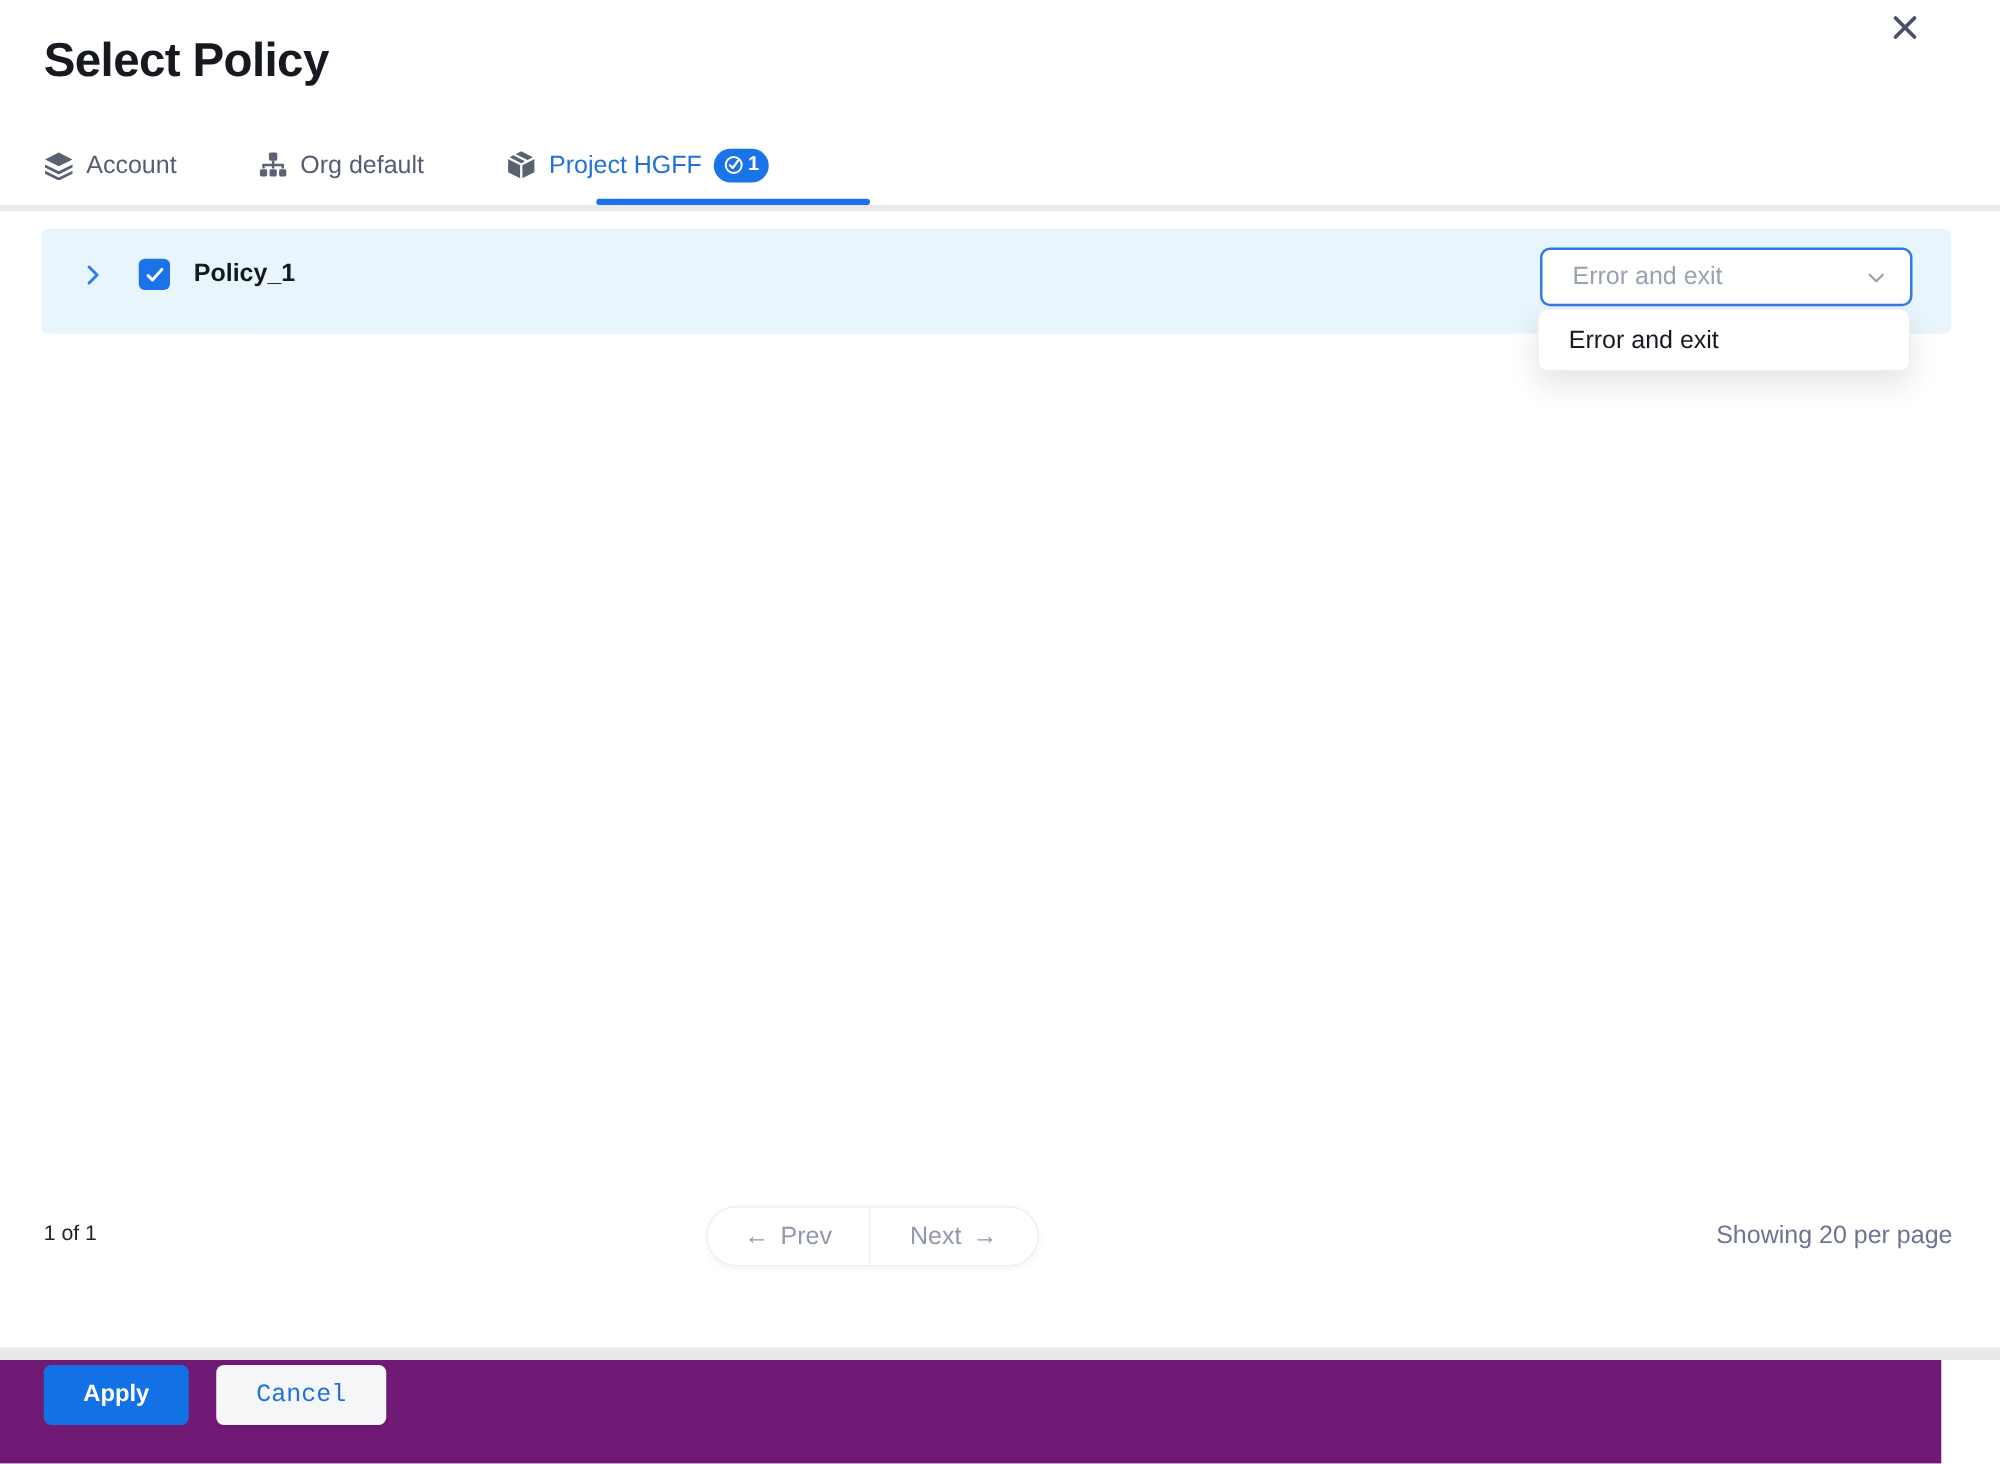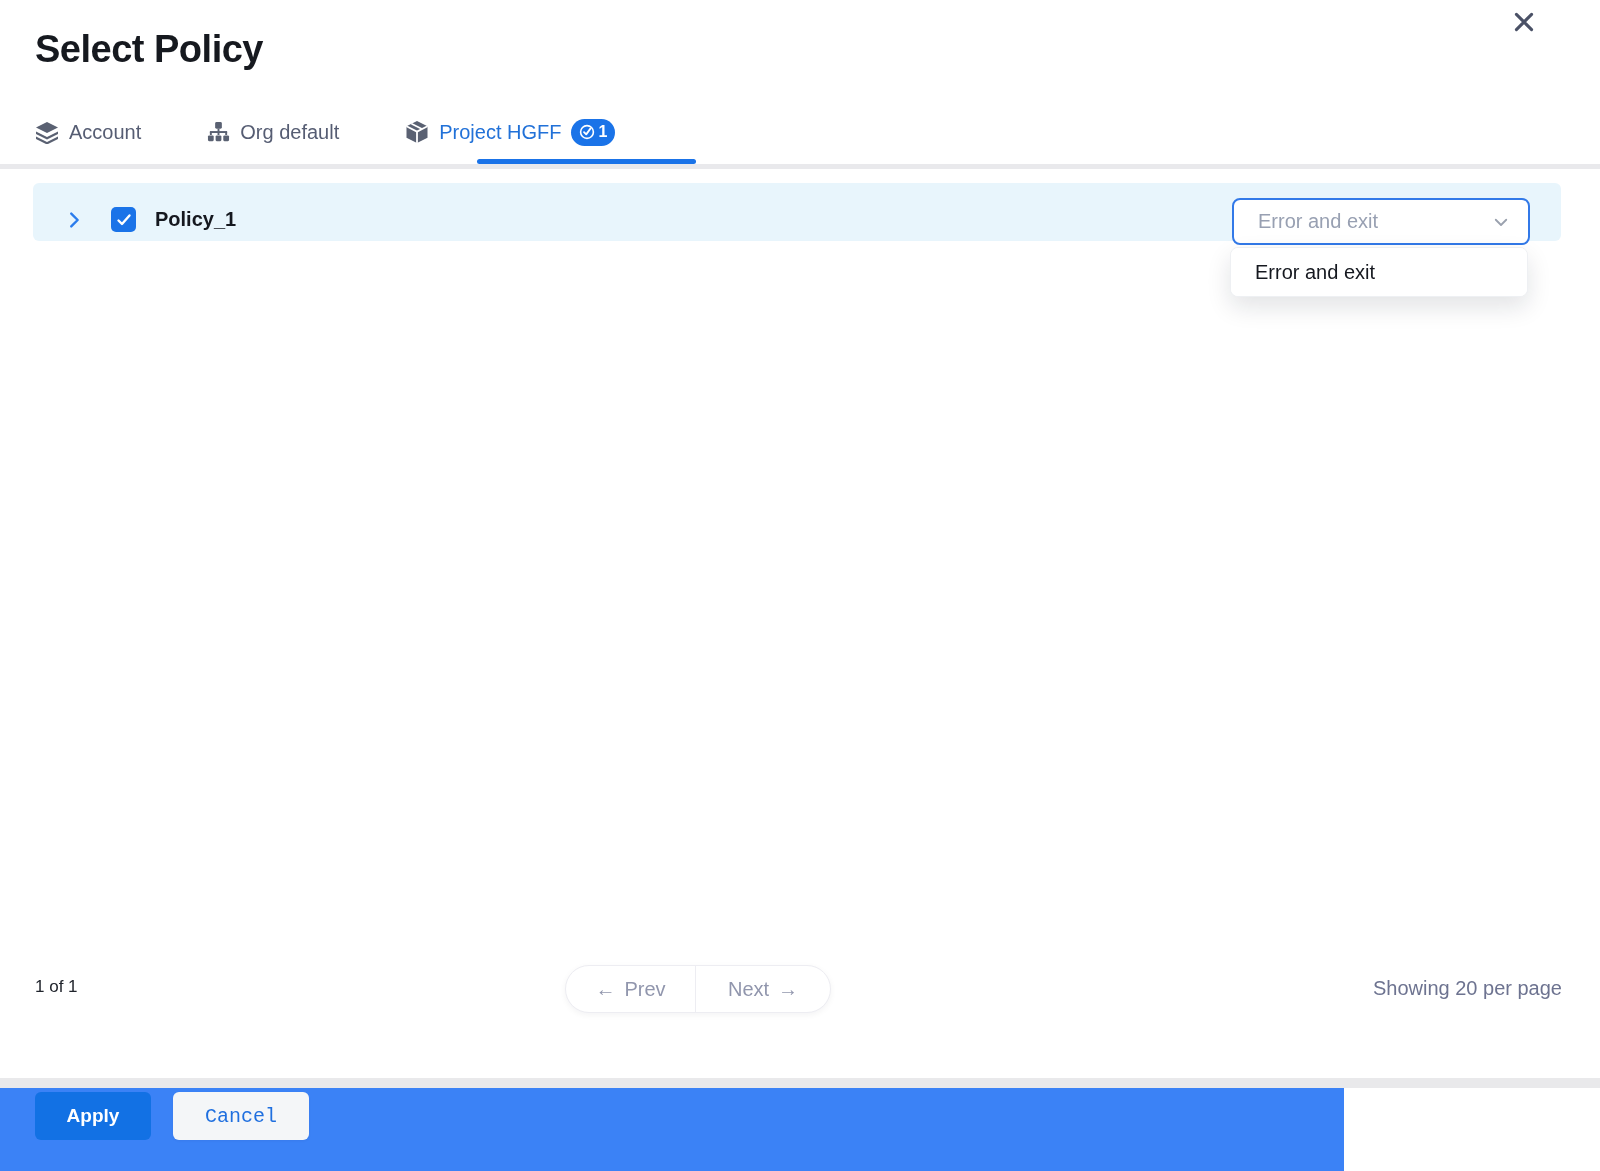--- a/index.html
+++ b/index.html
@@ -13,21 +13,21 @@
 
   .tabs { position:absolute; left:35px; top:110px; display:flex; gap:66px; }
   .tab { display:flex; align-items:center; gap:10px; height:44px; cursor:pointer; }
   .tab .tab-label { font-size:20px; font-weight:500; color:#565d73; }
   .tab.active .tab-label { color:#2171d8; }
   .tab-underline { position:absolute; left:477px; top:159px; width:219px; height:5px; background:#1a73e8; border-radius:3px; z-index:2; }
   .tabs-divider { position:absolute; left:0; top:164px; width:1600px; height:5px; background:#e9e9ec; }
 
   .badge { display:inline-flex; align-items:center; justify-content:center; gap:3px; min-width:38px; height:27px; padding:0 8px; border-radius:14px; background:#1a73e8; color:#fff; font-size:16px; font-weight:600; }
 
-  .policy-row { position:absolute; left:33px; top:183px; width:1528px; height:58px; background:#e8f5fc; border-radius:6px; }
+  .policy-row { position:absolute; left:33px; top:183px; width:1528px; height:84px; background:#e8f5fc; border-radius:6px; }
   .row-chevron { position:absolute; left:28px; top:0; height:73px; width:26px; display:flex; align-items:center; justify-content:center; background:none; border:none; cursor:pointer; }
   .checkbox { position:absolute; left:78px; top:24px; width:25px; height:25px; background:#1a73e8; border-radius:5px; display:flex; align-items:center; justify-content:center; cursor:pointer; }
   .policy-name { position:absolute; left:122px; top:0; height:73px; display:flex; align-items:center; font-size:20px; font-weight:700; color:#15181f; }
 
   .select { position:absolute; right:31px; top:15px; width:298px; height:47px; background:#fff; border:2px solid #3279e8; border-radius:8px; display:flex; align-items:center; padding:0 18px 0 24px; cursor:pointer; }
   .select-value { flex:1; font-size:20px; color:#98a0b2; }
 
   .menu { position:absolute; left:1230px; top:247px; width:298px; background:#fff; border:1px solid #eef0f3; border-radius:8px; box-shadow:0 10px 24px rgba(15,23,42,0.12); overflow:hidden; z-index:5; }
   .menu-item { height:48px; display:flex; align-items:center; padding:0 24px; font-size:20px; color:#15181f; background:#fff; cursor:pointer; }
   .menu-item.highlighted { background:#ecf7fd; }
@@ -36,21 +36,21 @@
 
   .pager { position:absolute; left:565px; top:965px; height:48px; display:flex; background:#fff; border:1px solid #ededf2; border-radius:24px; box-shadow:0 2px 6px rgba(15,23,42,0.05); overflow:hidden; }
   .pager-btn { display:flex; align-items:center; justify-content:center; gap:9px; background:none; border:none; font-family:inherit; font-size:20px; color:#9196ad; cursor:pointer; }
   .pager-btn.prev { width:130px; border-right:1px solid #ededf2; }
   .pager-btn.next { width:134px; }
   .pager-arrow { font-size:20px; color:#9196ad; }
 
   .per-page { position:absolute; right:38px; top:977px; font-size:20px; color:#6d7390; }
 
   .footer-divider { position:absolute; left:0; top:1078px; width:1600px; height:10px; background:#e9e9eb; }
-  .footer { position:absolute; left:0; top:1088px; width:1344px; height:83px; background:#3b82f6; }
+  .footer { position:absolute; left:0; top:1088px; width:1553px; height:83px; background:#701a75; }
   .btn-apply { position:absolute; left:35px; top:4px; width:116px; height:48px; background:#1271e4; color:#fff; border:none; border-radius:6px; font-family:inherit; font-size:19px; font-weight:600; cursor:pointer; }
   .btn-cancel { position:absolute; left:173px; top:4px; width:136px; height:48px; background:#f4f6f8; color:#1f6fdf; border:none; border-radius:6px; font-family:Liberation Mono, monospace; font-size:20px; font-weight:500; cursor:pointer; box-shadow:0 1px 3px rgba(15,23,42,0.05);text-align:center; }
 
   .icon { display:inline-flex; align-items:center; justify-content:center; }
 </style>
 </head>
 <body>
 
 <div class="app">
 

